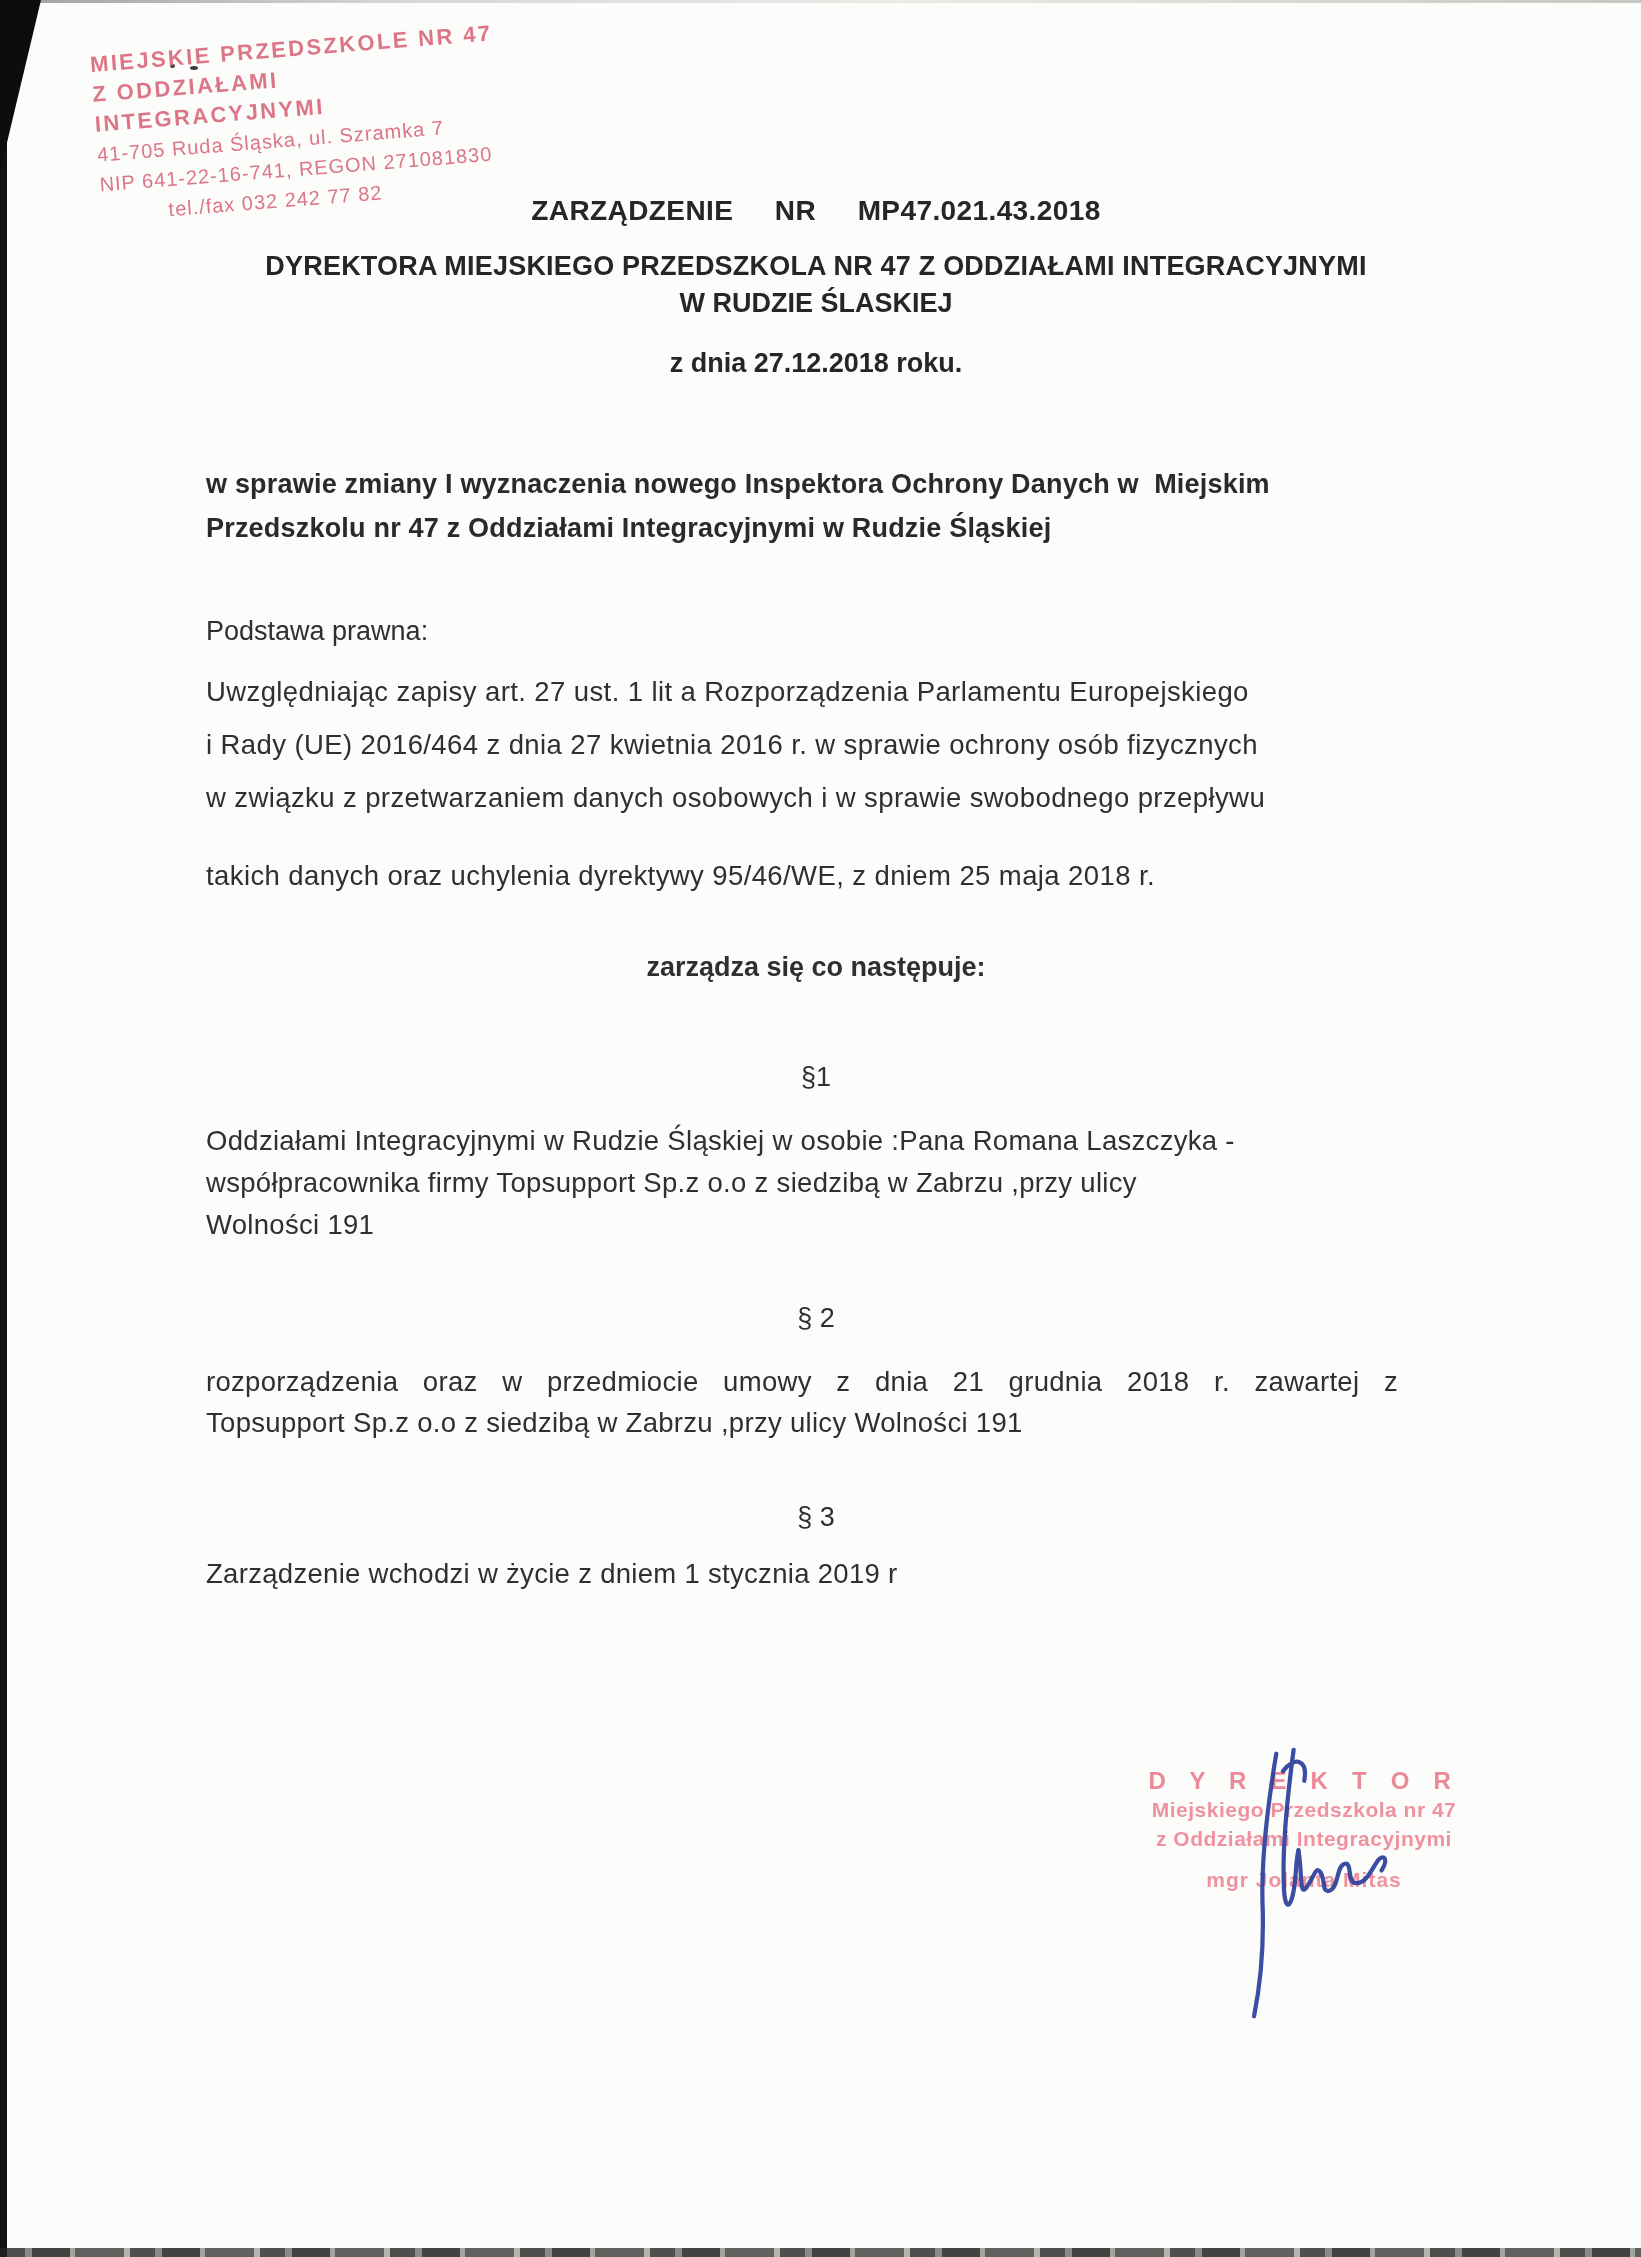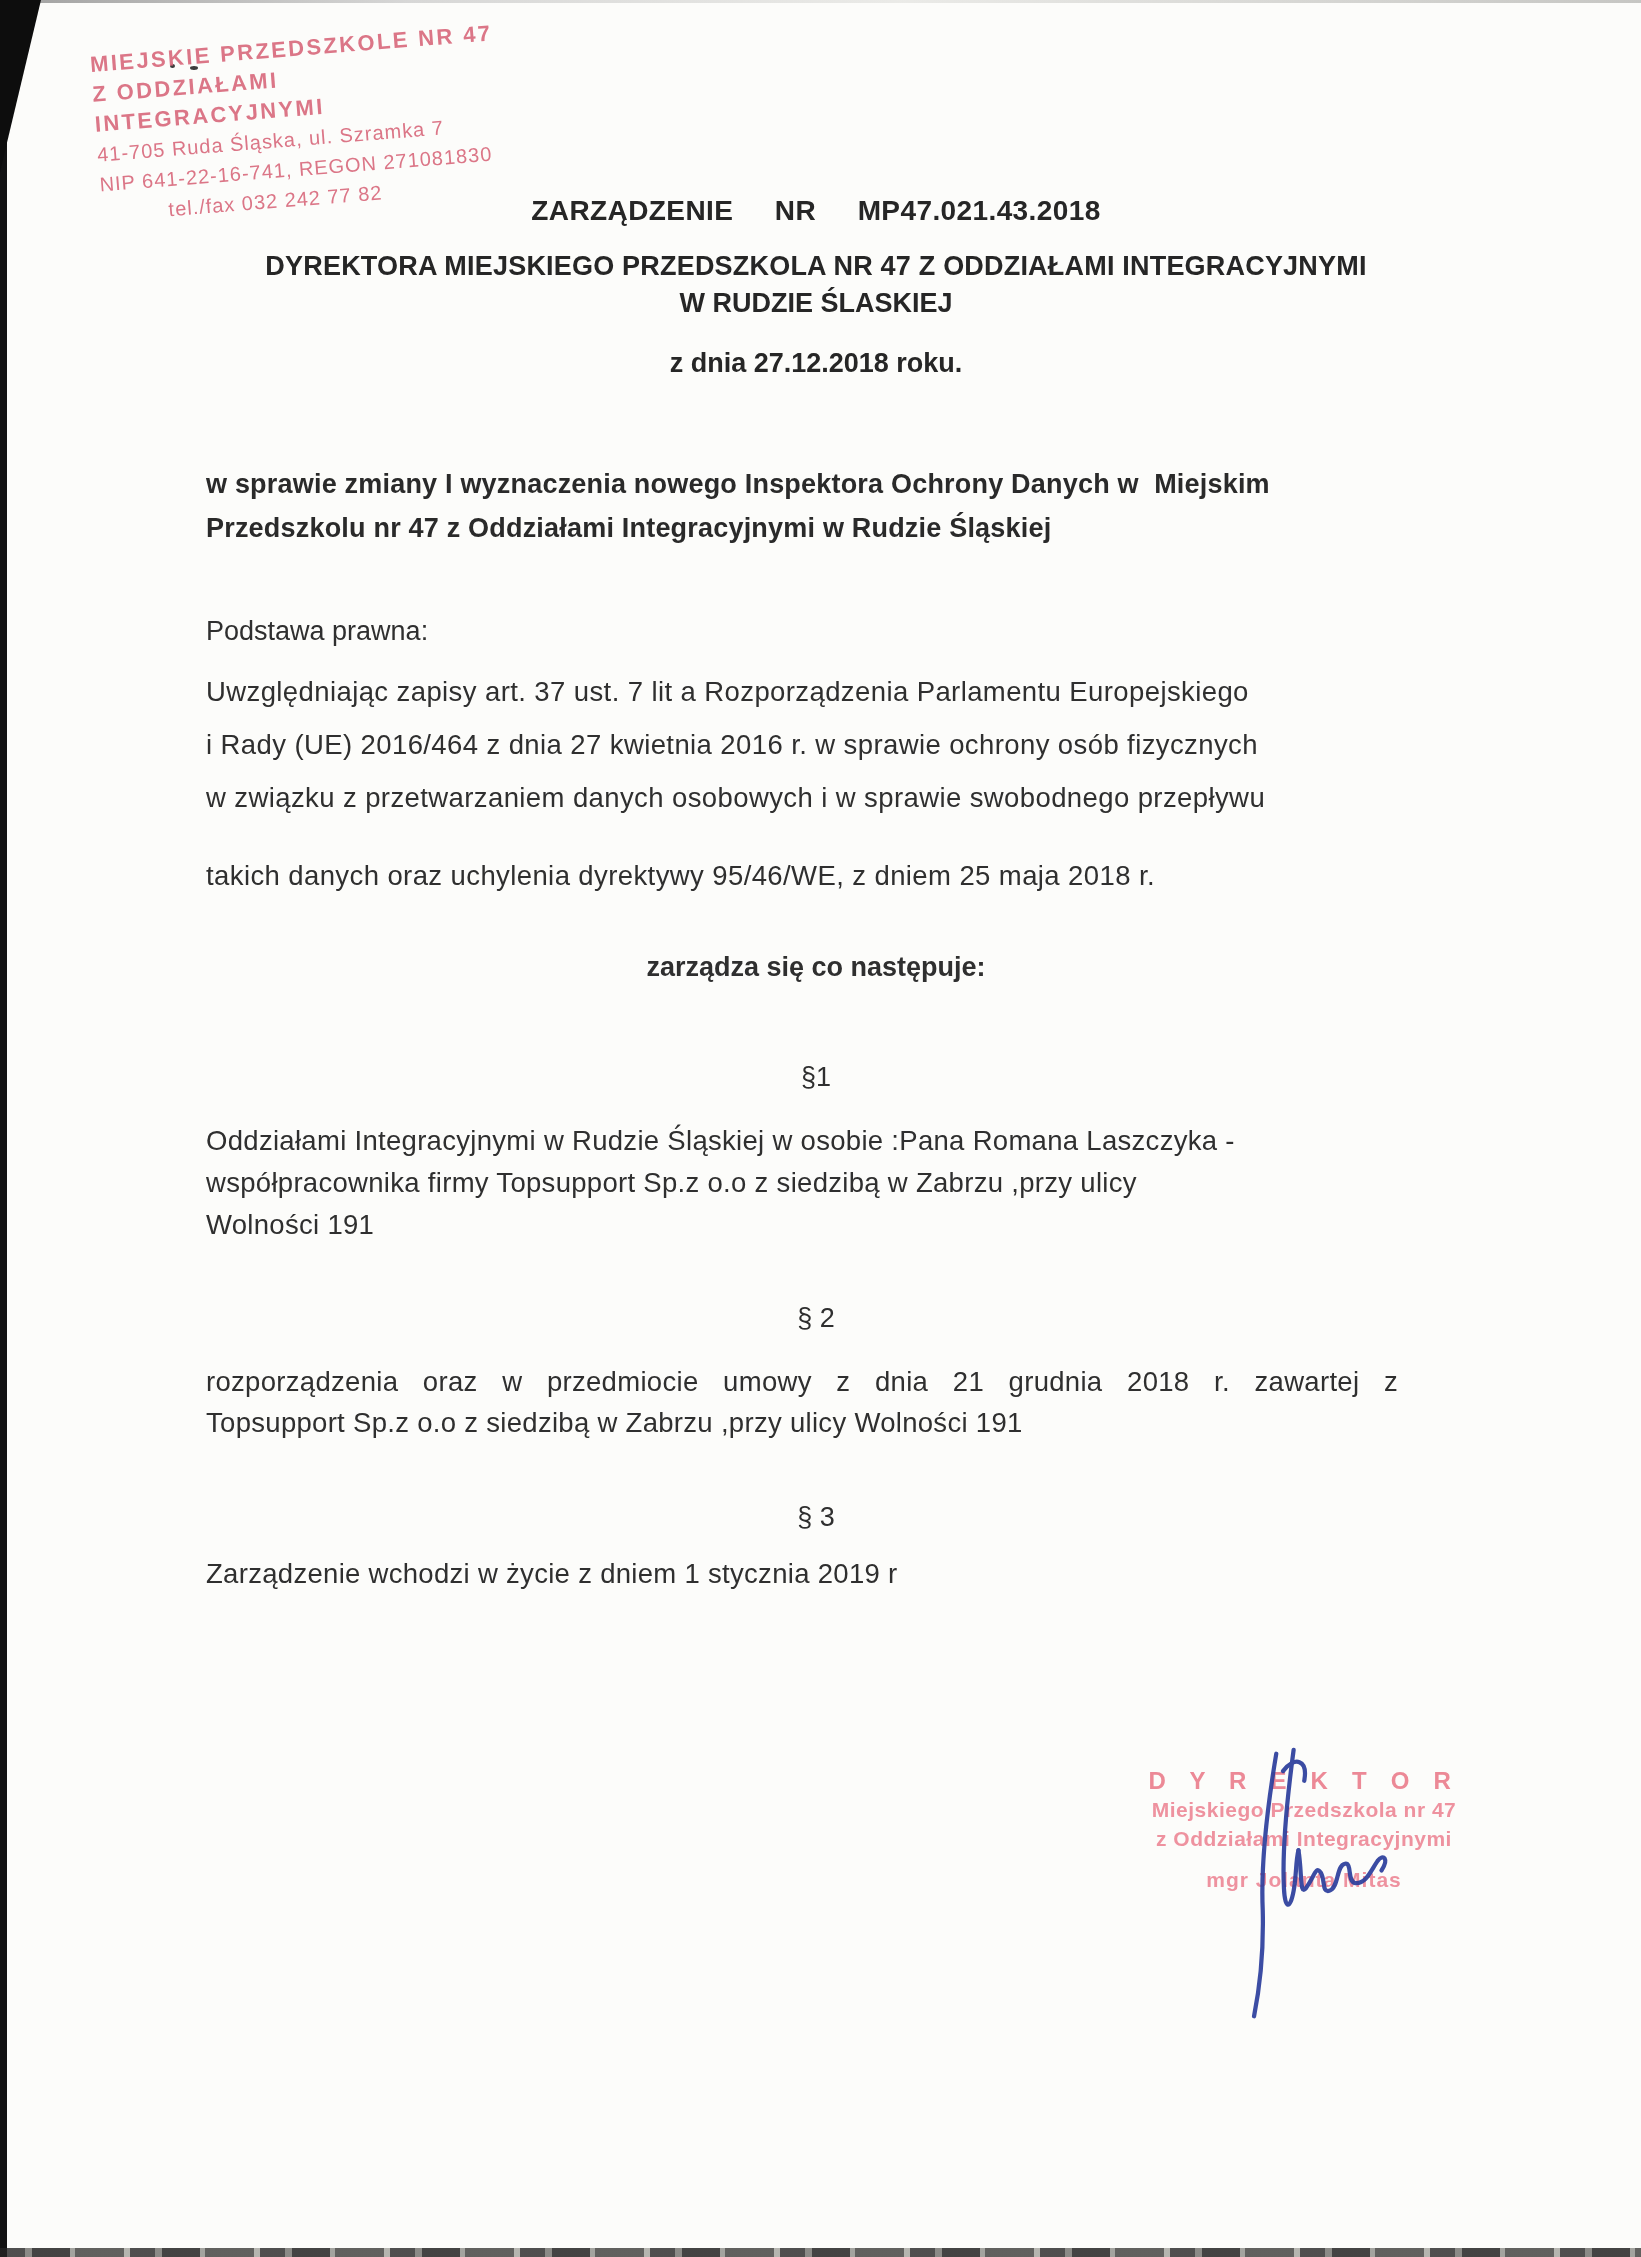--- a/index.html
+++ b/index.html
@@ -92,21 +92,21 @@
 
   <div id="hdr-title" class="t center b">ZARZĄDZENIE  NR  MP47.021.43.2018</div>
   <div id="hdr-sub1" class="t center b">DYREKTORA MIEJSKIEGO PRZEDSZKOLA NR 47 Z ODDZIAŁAMI INTEGRACYJNYMI</div>
   <div id="hdr-sub2" class="t center b">W RUDZIE ŚLASKIEJ</div>
   <div id="hdr-date" class="t center b">z dnia 27.12.2018 roku.</div>
 
   <div id="subj1" class="t subject b">w sprawie zmiany I wyznaczenia nowego Inspektora Ochrony Danych w  Miejskim</div>
   <div id="subj2" class="t subject b">Przedszkolu nr 47 z Oddziałami Integracyjnymi w Rudzie Śląskiej</div>
 
   <div id="legal-label" class="t">Podstawa prawna:</div>
-  <div id="leg0" class="t legal">Uwzględniając zapisy art. 37 ust. 7 lit a Rozporządzenia Parlamentu Europejskiego</div>
+  <div id="leg0" class="t legal">Uwzględniając zapisy art. 27 ust. 1 lit a Rozporządzenia Parlamentu Europejskiego</div>
   <div id="leg1" class="t legal">i Rady (UE) 2016/464 z dnia 27 kwietnia 2016 r. w sprawie ochrony osób fizycznych</div>
   <div id="leg2" class="t legal">w związku z przetwarzaniem danych osobowych i w sprawie swobodnego przepływu</div>
   <div id="leg3" class="t legal">takich danych oraz uchylenia dyrektywy 95/46/WE, z dniem 25 maja 2018 r.</div>
 
   <div id="order-heading" class="t center b">zarządza się co następuje:</div>
 
   <div id="m1" class="t center mark">§1</div>
   <div id="p1" class="t para p1"><div class="ln">Oddziałami Integracyjnymi w Rudzie Śląskiej w osobie :Pana Romana Laszczyka -</div><div class="ln">współpracownika firmy Topsupport Sp.z o.o z siedzibą w Zabrzu ,przy ulicy</div><div class="ln">Wolności 191</div></div>
 
   <div id="m2" class="t center mark">§ 2</div>

